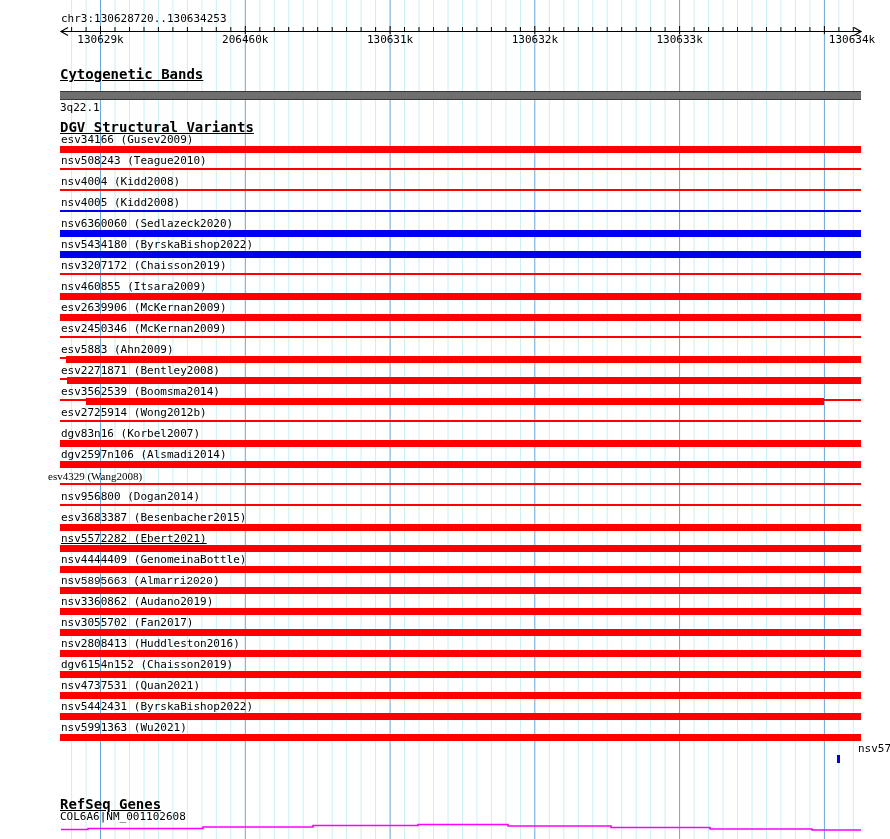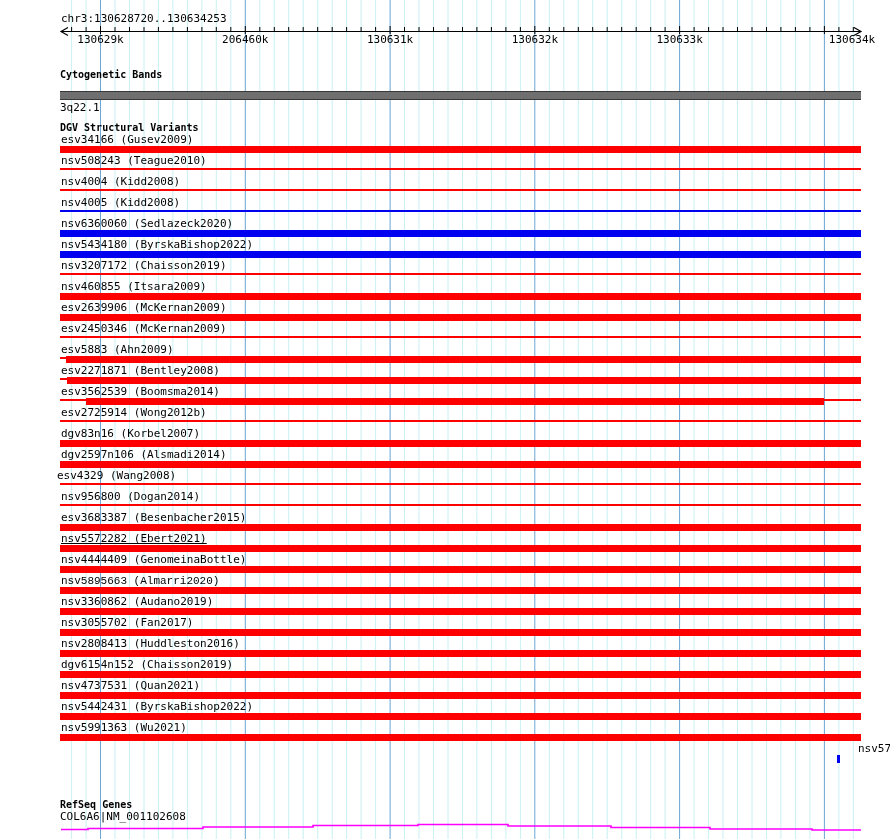--- a/index.html
+++ b/index.html
@@ -1,20 +1,20 @@
 <!DOCTYPE html>
 <html><head>
 <meta charset="utf-8">
 <style>
   html,body{margin:0;padding:0;background:#fff;}
   #canvas{position:relative;width:890px;height:839px;background:#ffffff;overflow:hidden;
           font-family:"DejaVu Sans Mono",monospace;}
   #layer{position:absolute;left:0;top:0;z-index:0;}
   .txt{position:absolute;z-index:2;font-size:11px;line-height:10px;color:#000;white-space:pre;}
-  .hdr{font-weight:bold;font-size:10px;line-height:11px;}
+  .hdr{font-weight:bold;font-size:14px;line-height:11px;text-decoration:underline;}
   .seg{position:absolute;z-index:1;}
   .rlabel{cursor:pointer;}
   #band{position:absolute;z-index:1;box-sizing:border-box;}
   .tick-label{transform:translateX(-50%);}
 </style>
 </head>
 <body>
 
 <div id="canvas">
   <svg id="layer" width="890" height="839">
@@ -180,21 +180,21 @@
       <div class="txt rlabel" style="left: 61px; top: 387px;">esv3562539 (Boomsma2014)</div>
       <div class="seg" style="left: 60px; top: 399px; width: 26px; height: 2px; background: rgb(255, 0, 0);"></div>
       <div class="seg" style="left: 86px; top: 398px; width: 738px; height: 7px; background: rgb(255, 0, 0);"></div>
       <div class="seg" style="left: 824px; top: 399px; width: 37px; height: 2px; background: rgb(255, 0, 0);"></div>
       <div class="txt rlabel" style="left: 61px; top: 408px;">esv2725914 (Wong2012b)</div>
       <div class="seg" style="left: 60px; top: 420px; width: 801px; height: 2px; background: rgb(255, 0, 0);"></div>
       <div class="txt rlabel" style="left: 61px; top: 429px;">dgv83n16 (Korbel2007)</div>
       <div class="seg" style="left: 60px; top: 440px; width: 801px; height: 7px; background: rgb(255, 0, 0);"></div>
       <div class="txt rlabel" style="left: 61px; top: 450px;">dgv2597n106 (Alsmadi2014)</div>
       <div class="seg" style="left: 60px; top: 461px; width: 801px; height: 7px; background: rgb(255, 0, 0);"></div>
-      <div class="txt rlabel" style="left: 57px; top: 471px;">esv4329 (Wang2008)</div>
+      <div class="txt rlabel" style="left: 48px; top: 471px; font-family: Liberation Serif, serif;">esv4329 (Wang2008)</div>
       <div class="seg" style="left: 60px; top: 483px; width: 801px; height: 2px; background: rgb(255, 0, 0);"></div>
       <div class="txt rlabel" style="left: 61px; top: 492px;">nsv956800 (Dogan2014)</div>
       <div class="seg" style="left: 60px; top: 504px; width: 801px; height: 2px; background: rgb(255, 0, 0);"></div>
       <div class="txt rlabel" style="left: 61px; top: 513px;">esv3683387 (Besenbacher2015)</div>
       <div class="seg" style="left: 60px; top: 524px; width: 801px; height: 7px; background: rgb(255, 0, 0);"></div>
       <div class="txt rlabel" style="left: 61px; top: 534px; text-decoration: underline;">nsv5572282 (Ebert2021)</div>
       <div class="seg" style="left: 60px; top: 545px; width: 801px; height: 7px; background: rgb(255, 0, 0);"></div>
       <div class="txt rlabel" style="left: 61px; top: 555px;">nsv4444409 (GenomeinaBottle)</div>
       <div class="seg" style="left: 60px; top: 566px; width: 801px; height: 7px; background: rgb(255, 0, 0);"></div>
       <div class="txt rlabel" style="left: 61px; top: 576px; font-family: Liberation Mono, monospace;">nsv5895663 (Almarri2020)</div>

